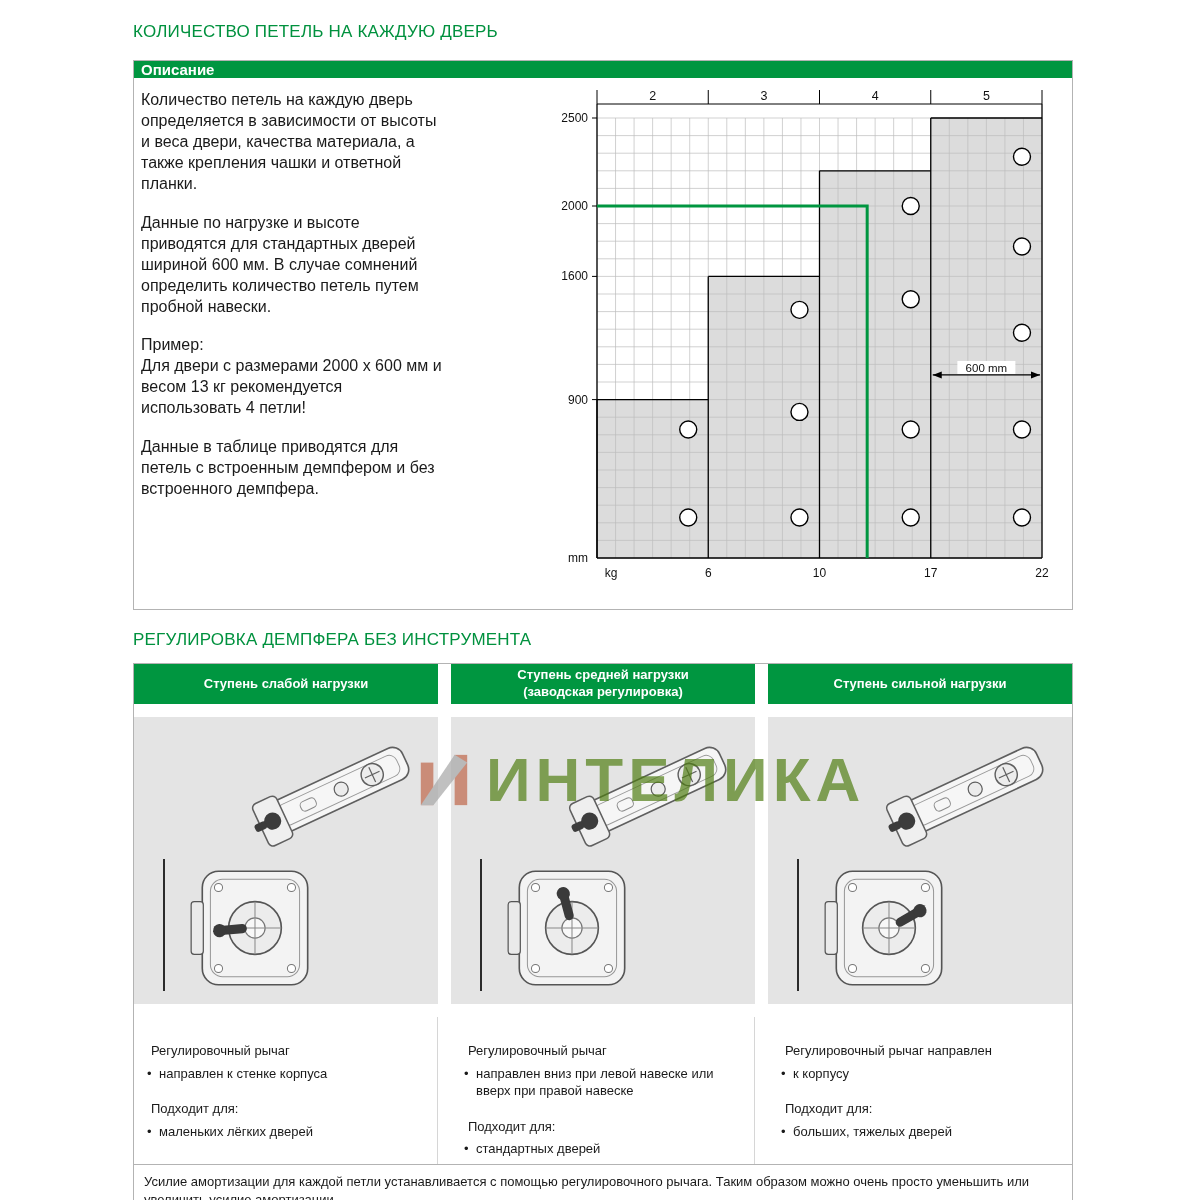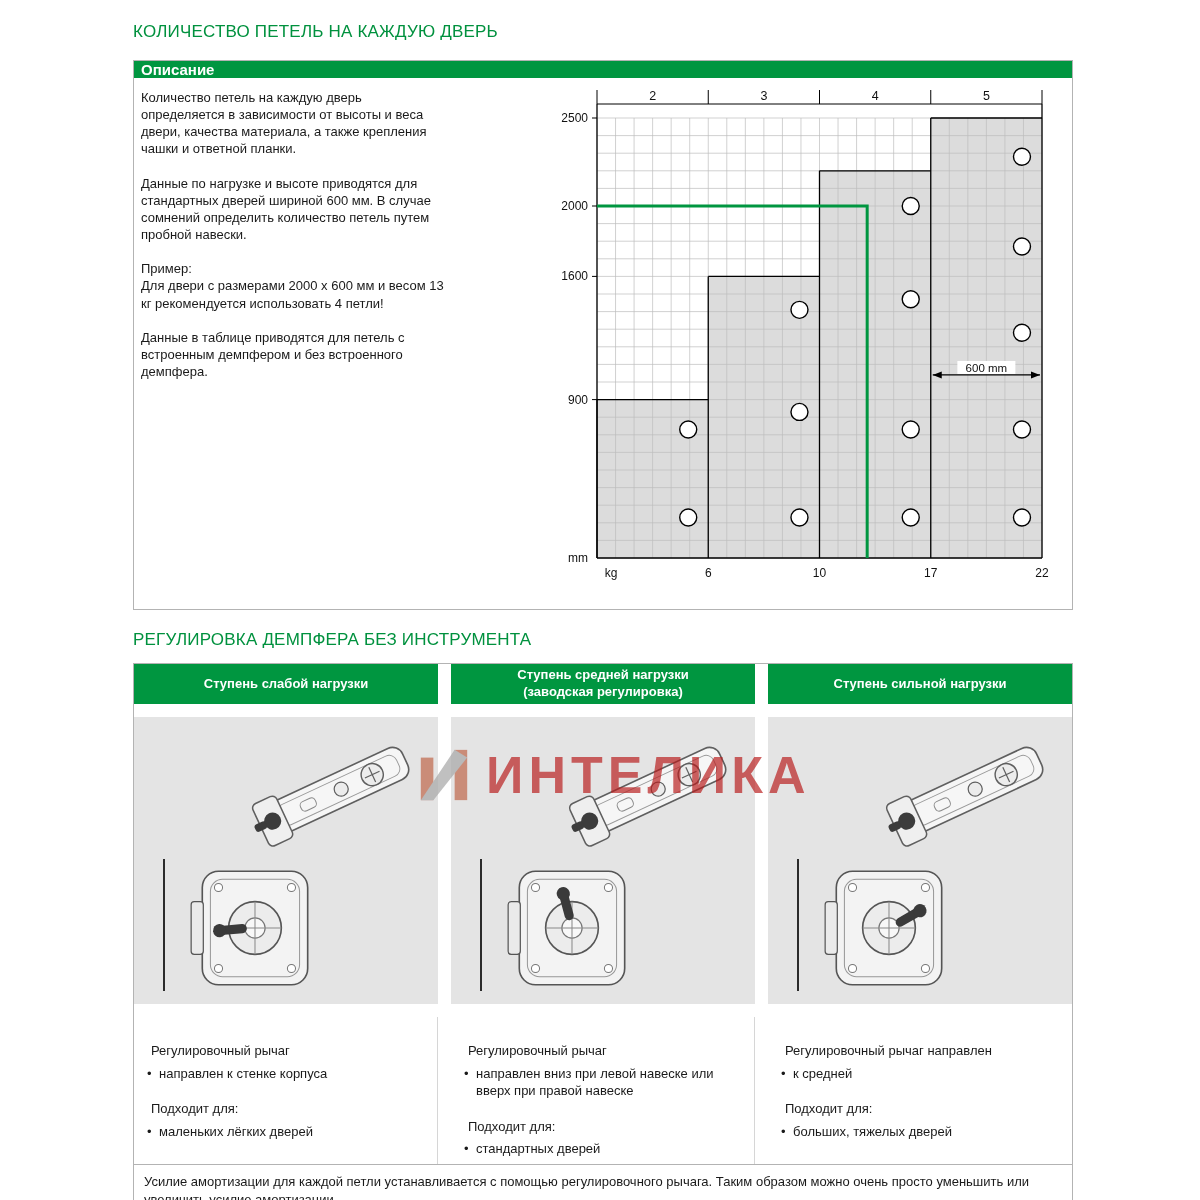--- a/index.html
+++ b/index.html
@@ -8,21 +8,21 @@
   #page{position:relative;width:1200px;height:1200px;background:#fff;overflow:hidden}
 
   .sec-title{position:absolute;left:133px;font-size:17px;font-weight:normal;color:#00913e;letter-spacing:.2px}
   #t1{top:22px}
   #t2{top:630px}
 
   
   .panel1{position:absolute;left:133px;top:60px;width:940px;height:550px;border:1px solid #b3b3b3;background:#fff}
   .green-bar{height:17px;background:#009640;color:#fff;font-size:15px;font-weight:bold;line-height:17px;padding-left:7px}
   .panel1-body{display:flex;height:531px}
-  .desc-col{width:322px;padding:11px 12px 0 7px;font-size:13px;line-height:1.32}
+  .desc-col{width:322px;padding:11px 12px 0 7px;font-size:16px;line-height:1.32}
   .desc-col p{margin-bottom:17px;white-space:pre-line}
   .chart-col{flex:1;position:relative}
   #hinge-chart{position:absolute;top:8px;right:12px}
   #hinge-chart text{font-family:"Liberation Sans",sans-serif}
 
   
   .adj-table{position:absolute;left:133px;top:663px;width:940px;border:1px solid #b3b3b3;background:#fff}
   .adj-grid{display:grid;grid-template-columns:1fr 1fr 1fr;grid-template-rows:40px 287px 147px;gap:13px;background:#fff}
   .adj-header{background:#009640;color:#fff;font-size:13px;font-weight:bold;display:flex;align-items:center;justify-content:center;text-align:center}
   .adj-header span{white-space:pre-line;line-height:1.3}
@@ -34,21 +34,21 @@
   .adj-text.last{border-right:none}
   .adj-text .lbl{margin:5px}
   .adj-text ul{list-style:none;margin:4px 0 18px}
   .adj-text li{position:relative;padding-left:13px}
   .adj-text li::before{content:"\2022";position:absolute;left:1px}
   .adj-note{border-top:1px solid #b3b3b3;padding:8px 10px 9px;font-size:13px;line-height:1.4}
 
   
   .watermark{position:absolute;left:415px;top:744px;display:flex;align-items:center;opacity:.8;pointer-events:none;z-index:5}
   .wm-logo{width:58px;height:62px;margin-right:13px;opacity:.9}
-  .wm-text{font-size:52px;font-weight:bold;color:#b91c1c;letter-spacing:5px;opacity:.85}
+  .wm-text{font-size:62px;font-weight:bold;color:#4d7c0f;letter-spacing:5px;opacity:.85}
 </style>
 </head>
 <body>
 
 <svg width="0" height="0" style="position:absolute">
   <defs>
     <g id="sym-hinge">
       <g transform="rotate(-25 95 62)">
         <rect x="22" y="46" width="146" height="34" rx="11" fill="#f6f6f6" stroke="#5f5f5f" stroke-width="1.6"></rect>
         <rect x="30" y="52" width="130" height="22" rx="8" fill="none" stroke="#9a9a9a" stroke-width="0.9"></rect>
@@ -281,21 +281,21 @@
             <li>направлен вниз при левой навеске или вверх при правой навеске</li>
           </ul>
         <p class="lbl">Подходит для:</p>
         <ul>
             <li>стандартных дверей</li>
           </ul>
       </div>
       <div class="adj-text last">
         <p class="lbl">Регулировочный рычаг направлен</p>
         <ul>
-            <li>к средней</li>
+            <li>к корпусу</li>
           </ul>
         <p class="lbl">Подходит для:</p>
         <ul>
             <li>больших, тяжелых дверей</li>
           </ul>
       </div>
     </div>
 
     <div class="adj-note">Усилие амортизации для каждой петли устанавливается с помощью регулировочного рычага. Таким образом можно очень просто уменьшить или увеличить усилие амортизации.</div>
   </div>

